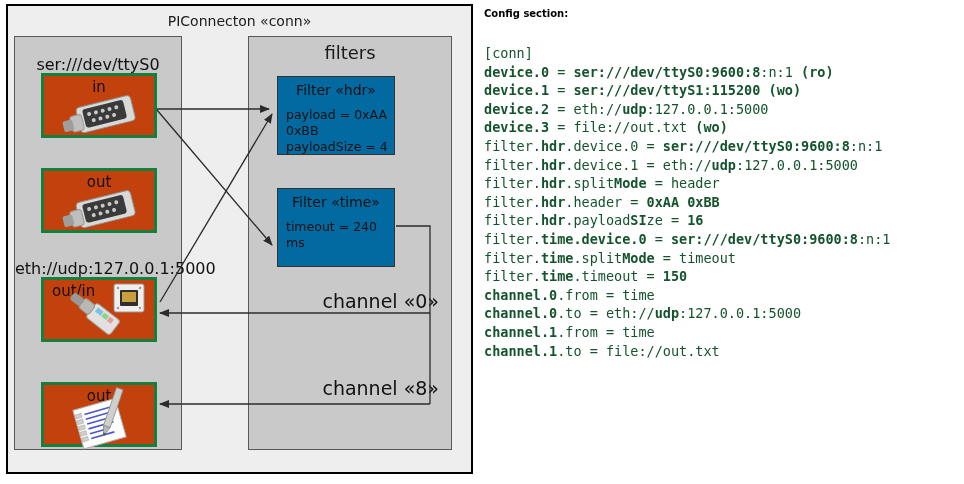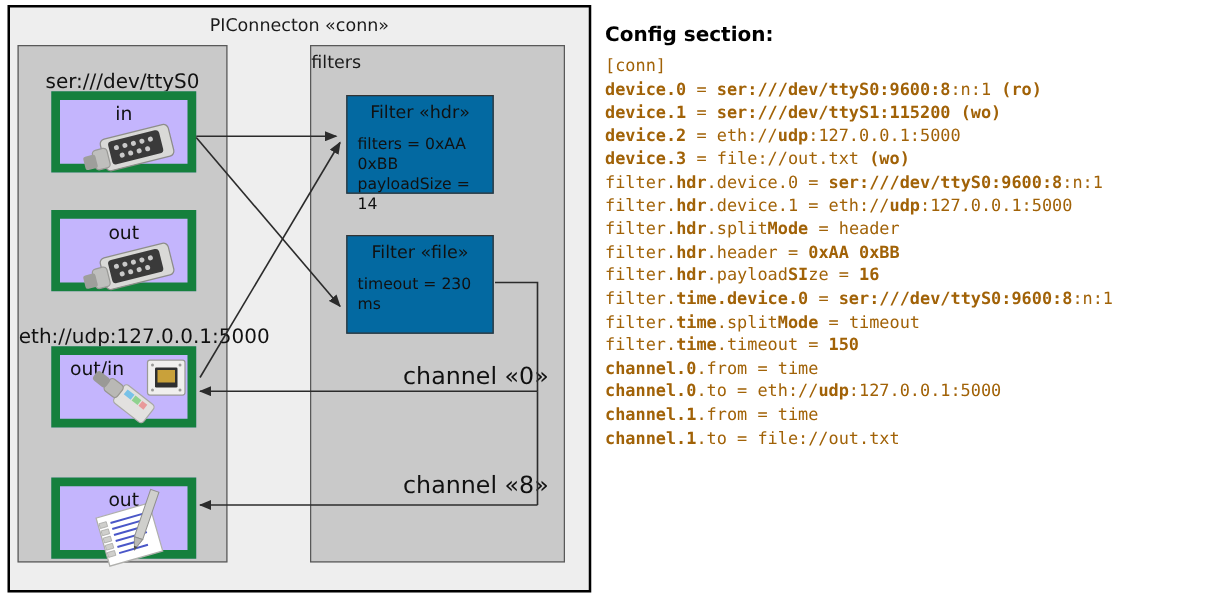--- a/index.html
+++ b/index.html
@@ -9,30 +9,30 @@
 
   
   .outer-frame{position:absolute;left:6px;top:4px;width:467px;height:470px;
     background:#eeeeee;border:2px solid #000000;box-sizing:border-box;}
   .outer-title{position:absolute;left:0;top:7px;width:100%;text-align:center;
     font-size:14px;color:#1a1a1a;}
 
   
   .group{position:absolute;background:#c9c9c9;border:1px solid #595959;
     box-sizing:border-box;}
-  .group-title{position:absolute;left:0;top:5px;width:100%;
-    font-size:14px;color:#1a1a1a;}
+  .group-title{position:absolute;left:0;top:5px;width:100%;text-align:center;
+    font-size:18px;color:#1a1a1a;}
 
   .devices-group{left:14px;top:36px;width:168px;height:414px;}
   .filters-group{left:248px;top:36px;width:204px;height:414px;}
 
   
   .dev-label{position:absolute;width:100%;text-align:center;font-size:16px;
     color:#111;left:0;}
-  .dev-box{position:absolute;background:#c4b5fd;border:7px solid #15803d;
+  .dev-box{position:absolute;background:#c2410c;border:3px solid #15803d;
     box-sizing:border-box;}
   .dev-io{position:absolute;left:0;top:2px;width:100%;text-align:center;
     font-size:15px;color:#111;}
   .dev-io.left{text-align:left;padding-left:8px;width:auto;}
 
   
   .filter-box{position:absolute;background:#0369a1;border:1px solid #333;
     box-sizing:border-box;}
   .filter-title{position:absolute;left:0;top:5px;width:100%;text-align:center;
     font-size:14px;color:#111;}
@@ -40,24 +40,24 @@
     color:#111;line-height:16px;}
 
   
   .chan-label{position:absolute;font-size:19px;color:#111;text-align:right;}
 
   svg.wires{position:absolute;left:0;top:0;width:467px;height:470px;
     pointer-events:none;}
 
   
   .config{position:absolute;left:482px;top:0;width:478px;height:484px;}
-  .config-head{position:absolute;left:2px;top:18px;font-size:16px;
+  .config-head{position:absolute;left:2px;top:8px;font-size:10px;
     font-weight:bold;color:#000;}
   .config-body{position:absolute;left:2px;top:44px;font-size:13.5px;
-    line-height:18.6px;color:#a16207;white-space:pre;
+    line-height:18.6px;color:#14532d;white-space:pre;
     font-family:"DejaVu Sans Mono","Liberation Mono",monospace;}
   .config-body .ln{display:block;height:18.6px;}
   .b{font-weight:bold;}
 </style>
 </head>
 <body>
 
 <div id="root">
 
   <div class="outer-frame">
@@ -166,29 +166,29 @@
       </svg>
     </div>
   </div>
 
   <div class="group filters-group">
     <div class="group-title">filters</div>
 
     <div class="filter-box" style="left:28px;top:39px;width:118px;height:79px;">
       <div class="filter-title">Filter «hdr»</div>
       <div class="filter-attrs">
-        <div>filters = 0xAA 0xBB</div>
-        <div>payloadSize = 14</div>
+        <div>payload = 0xAA 0xBB</div>
+        <div>payloadSize = 4</div>
       </div>
     </div>
 
     <div class="filter-box" style="left:28px;top:151px;width:118px;height:79px;">
-      <div class="filter-title">Filter «file»</div>
+      <div class="filter-title">Filter «time»</div>
       <div class="filter-attrs">
-        <div>timeout = 230 ms</div>
+        <div>timeout = 240 ms</div>
       </div>
     </div>
 
     <div class="chan-label" style="left:0;top:253px;width:190px;">channel «0»</div>
     <div class="chan-label" style="left:0;top:340px;width:190px;">channel «8»</div>
   </div>
 
   <svg class="wires" viewBox="0 0 467 470">
     <defs>
       <marker id="ah" markerWidth="10" markerHeight="8" refX="9" refY="4" orient="auto" markerUnits="userSpaceOnUse">

